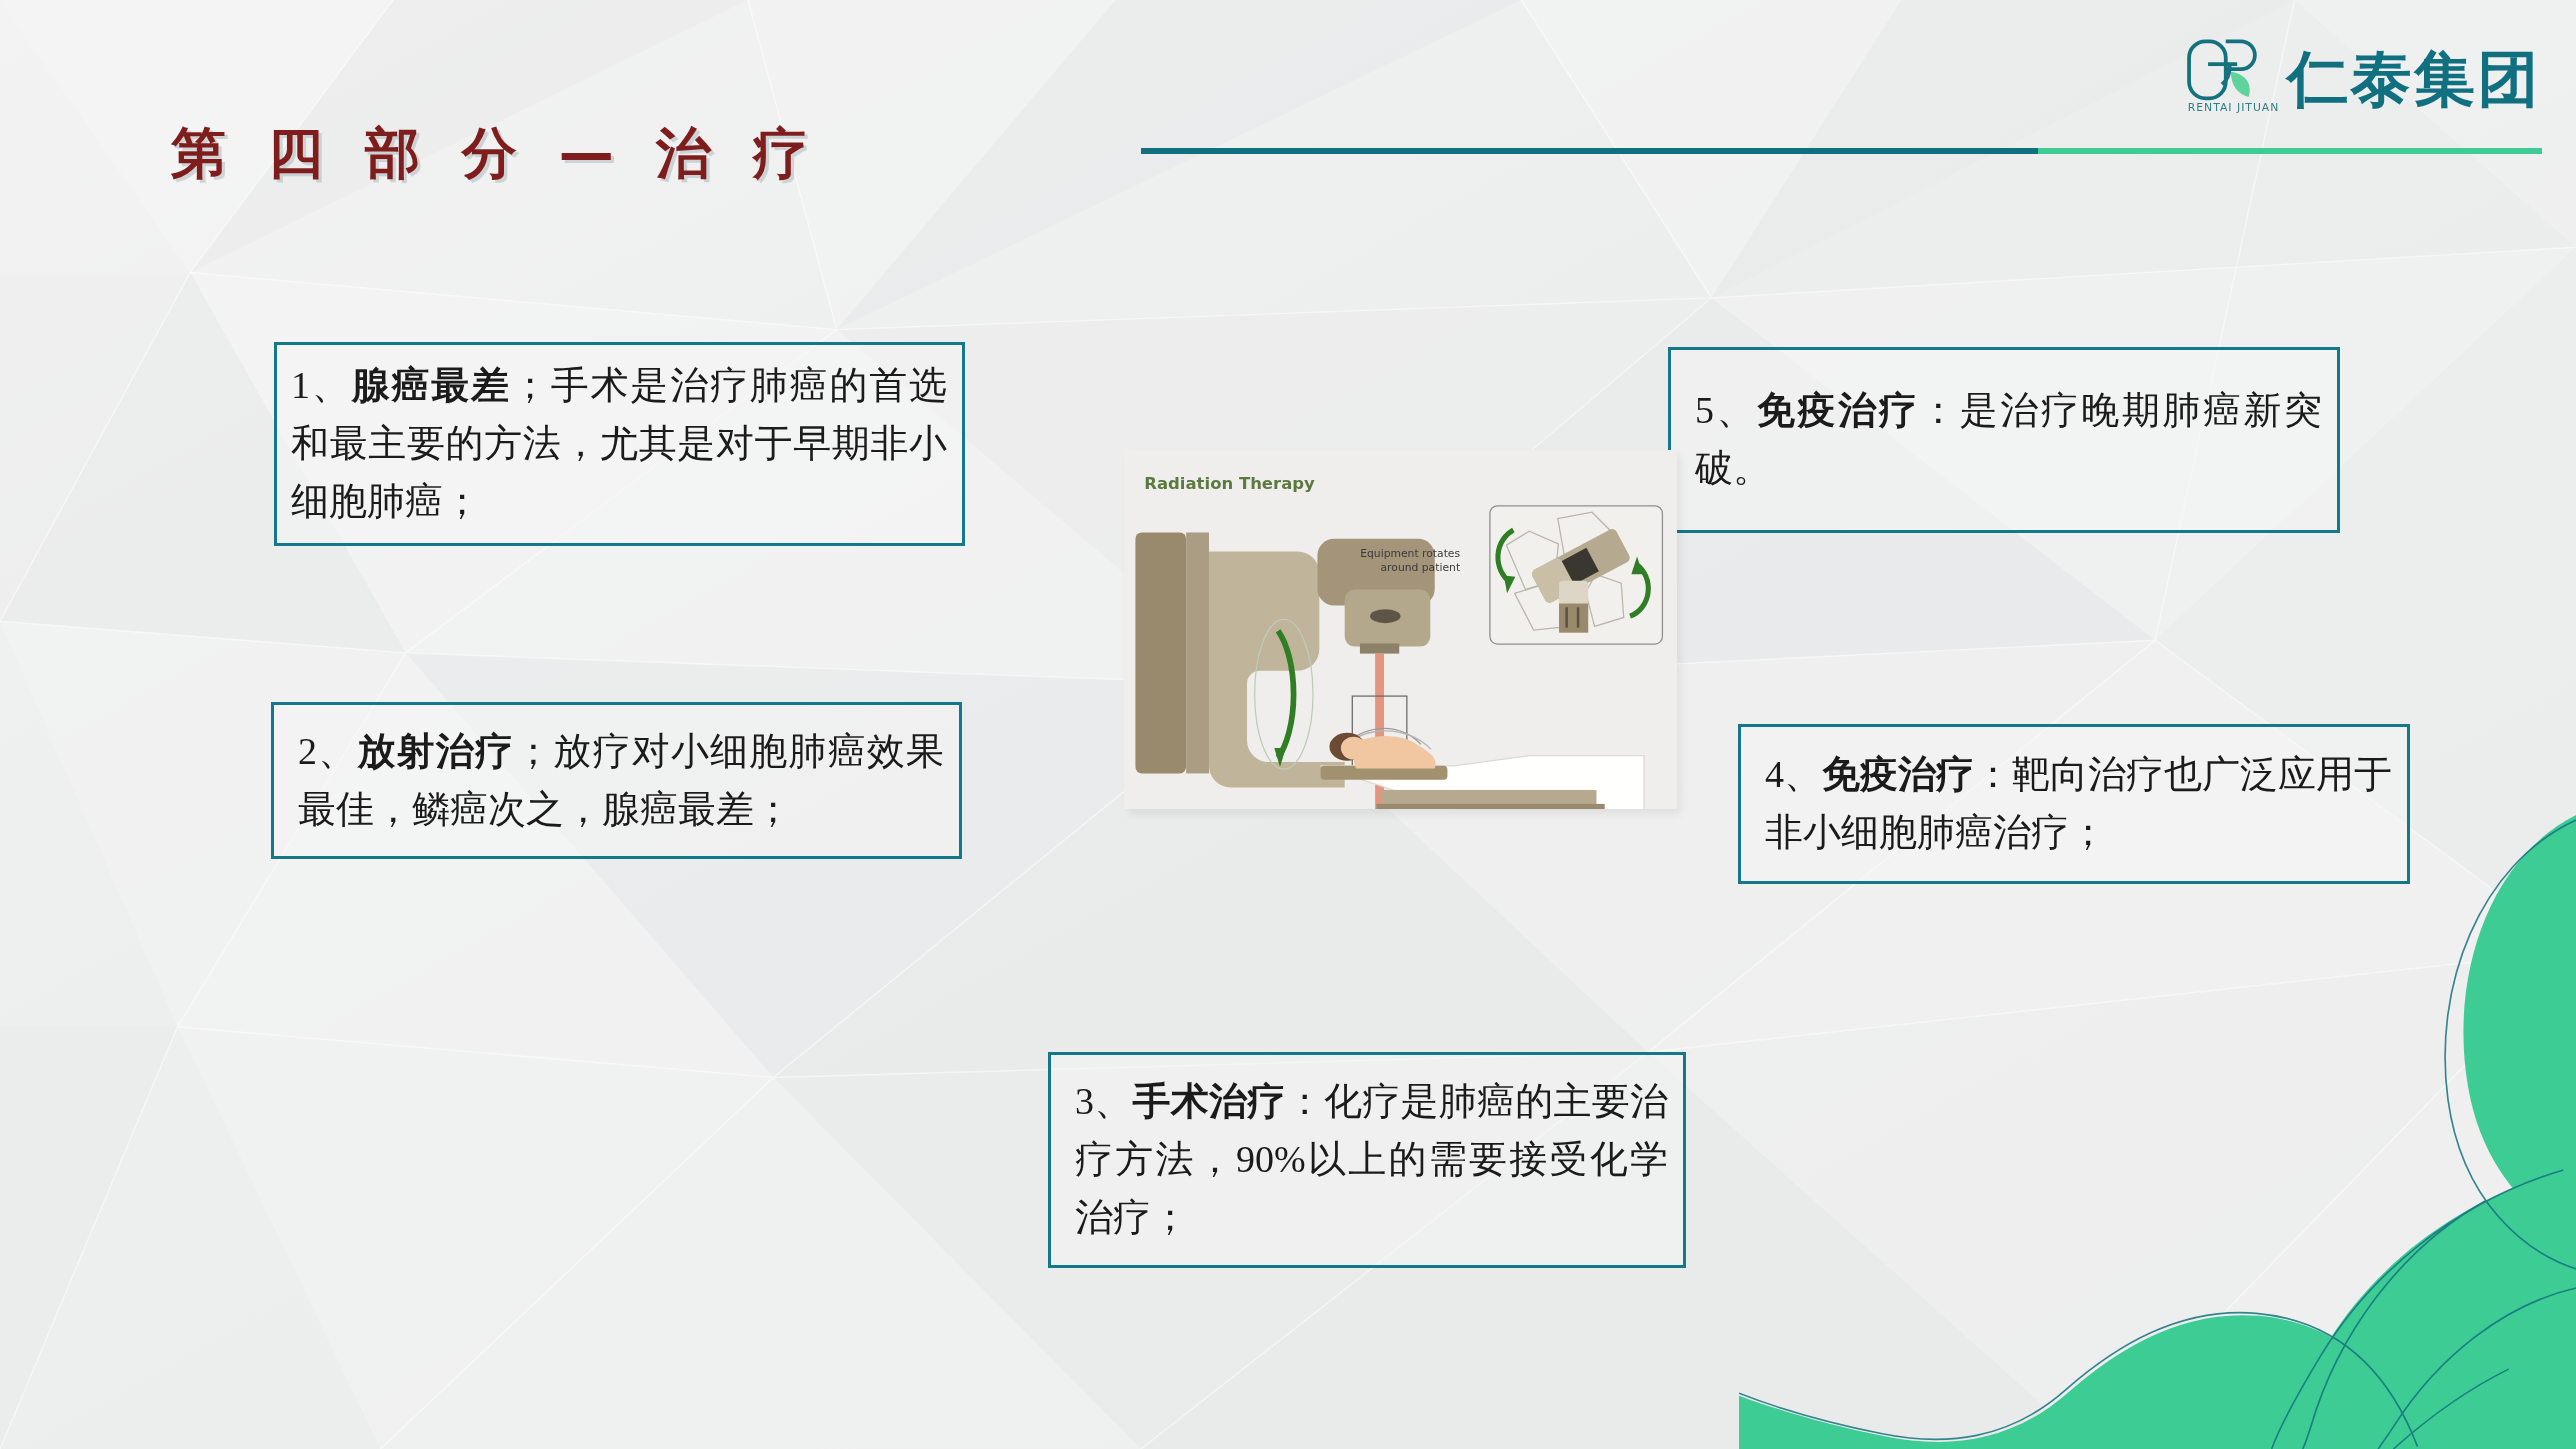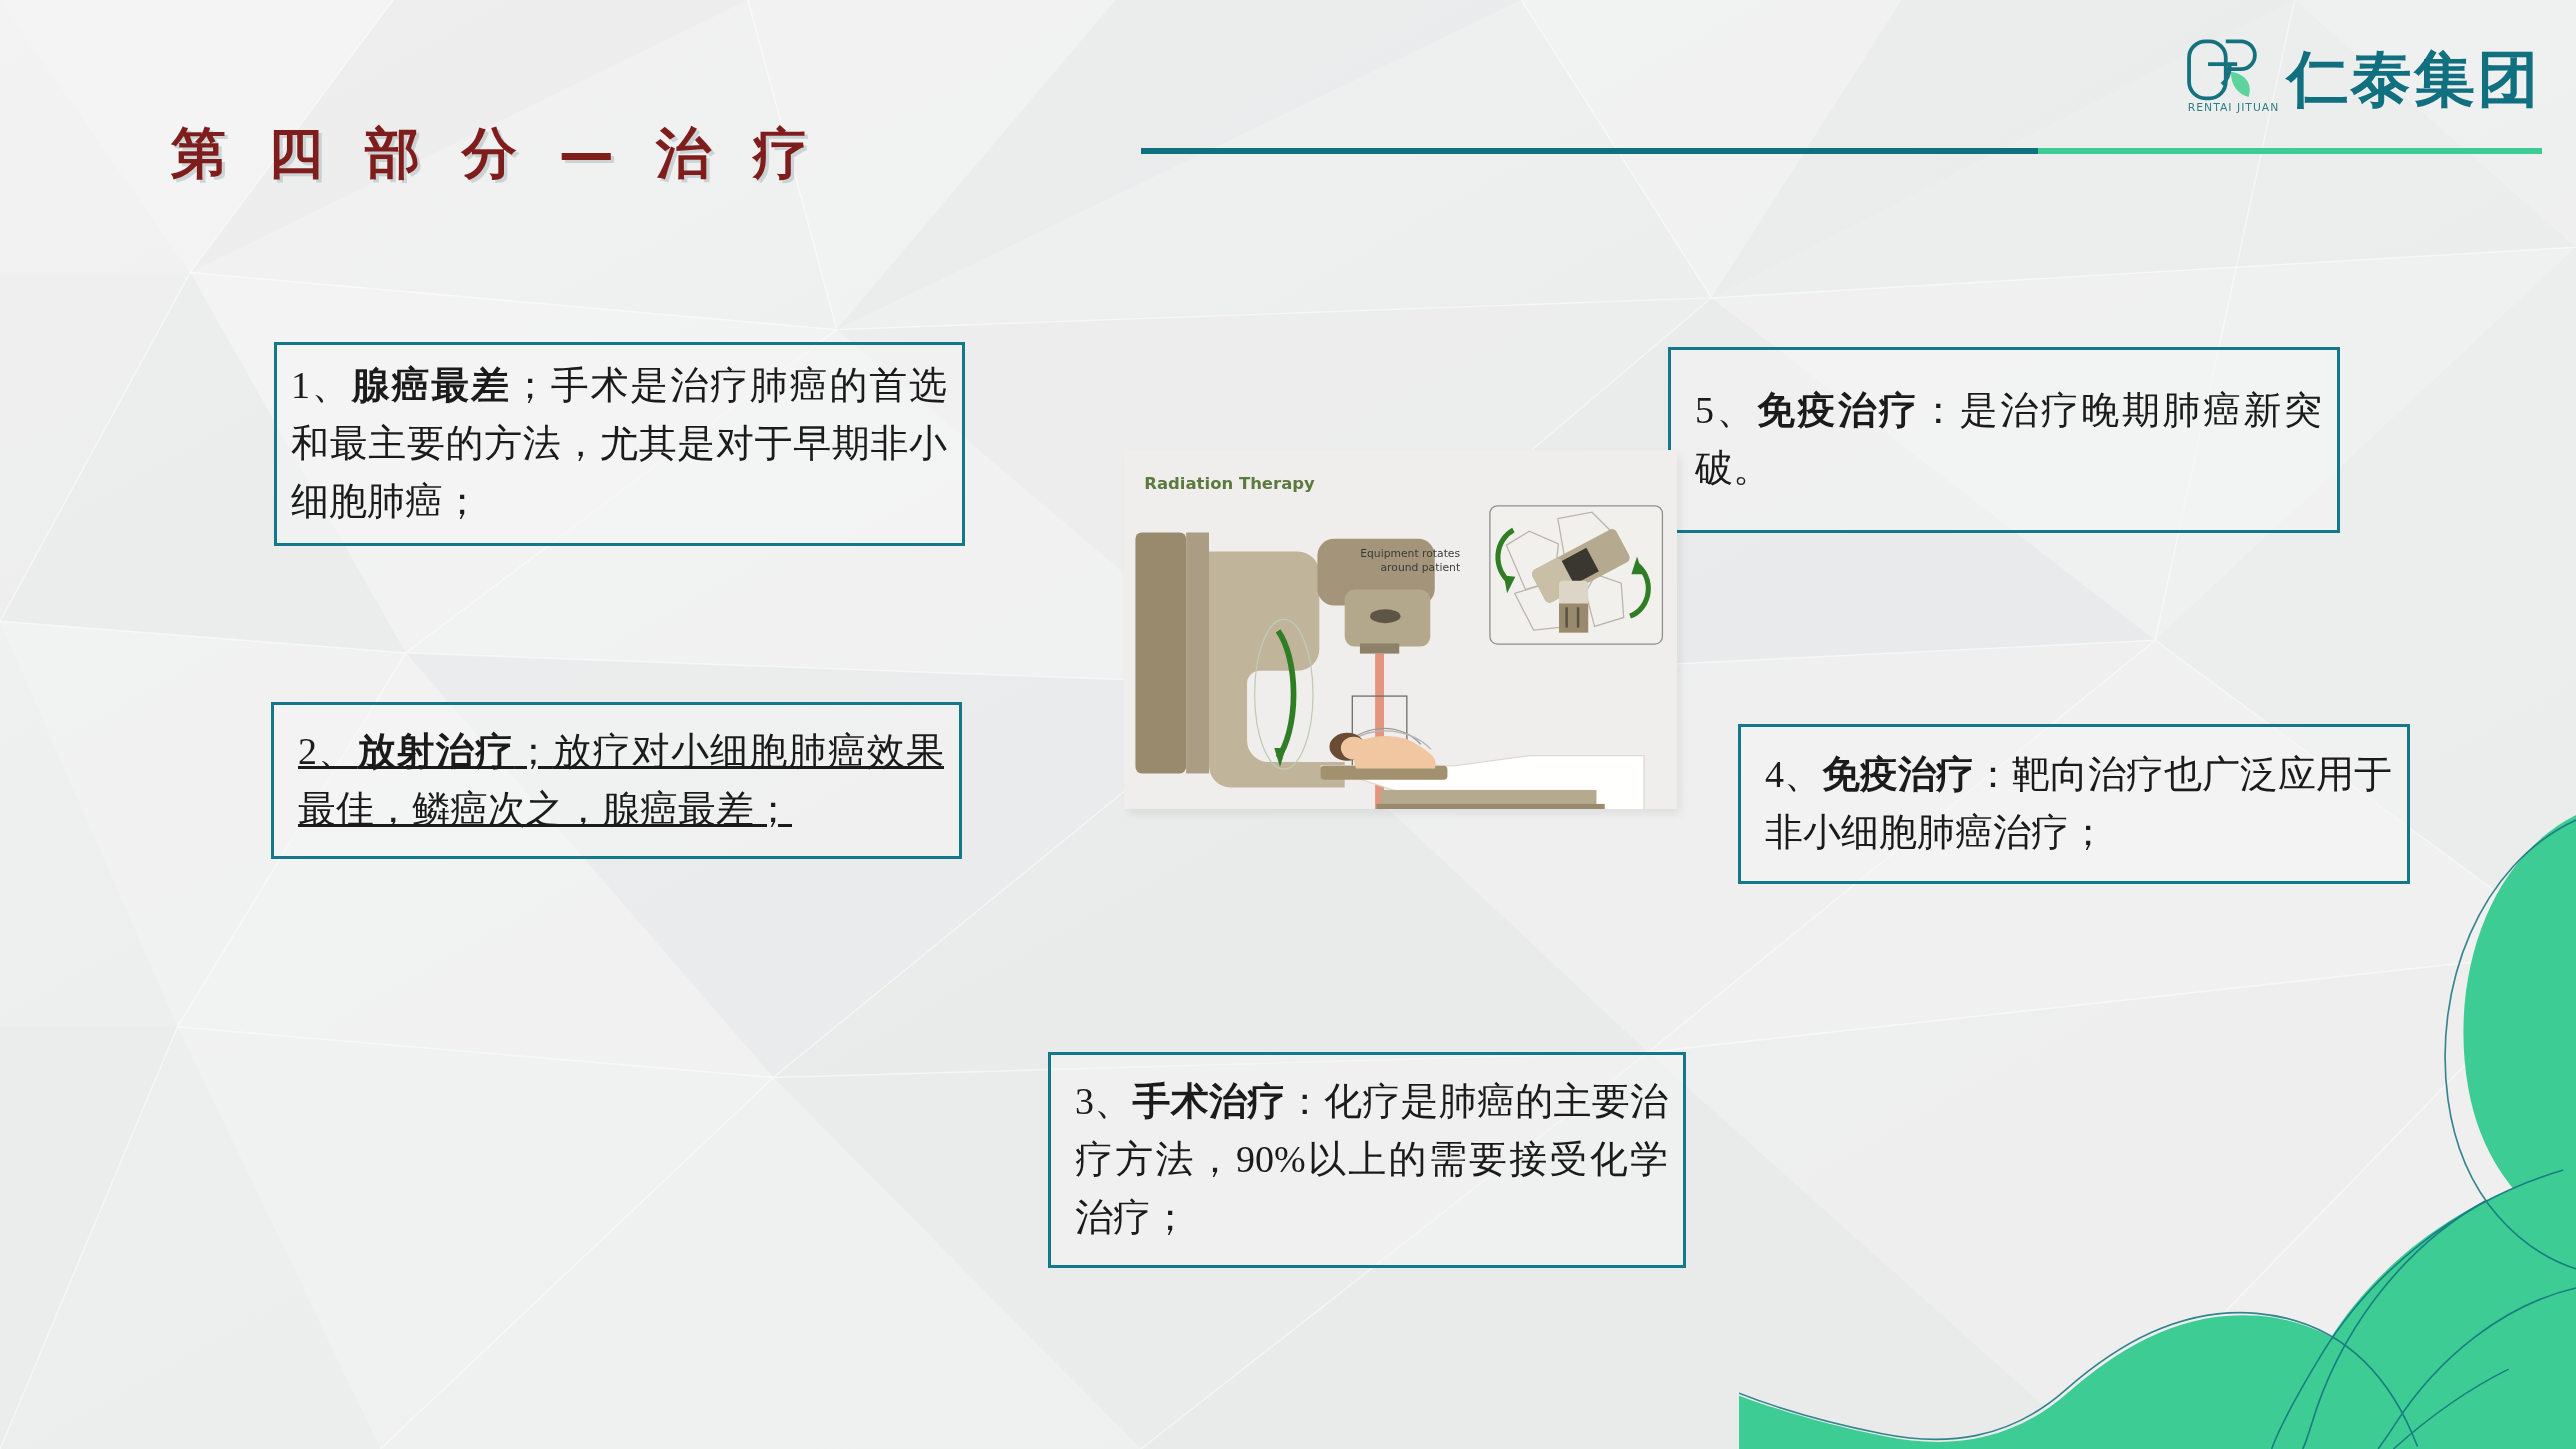--- a/index.html
+++ b/index.html
@@ -86,21 +86,21 @@
   }
   .box-text b { font-weight:bold; }
 
   #box-1 { left:274px;  top:342px;  width:691px; height:204px; }
   #box-2 { left:271px;  top:702px; width:691px; height:157px; }
   #box-3 { left:1048px; top:1052px; width:638px; height:216px; }
   #box-4 { left:1738px; top:724px; width:672px; height:160px; }
   #box-5 { left:1668px; top:347px;  width:672px; height:186px; }
 
   #box-1 .box-text { padding-left:14px; }
-  #box-2 .box-text { padding-left:24px;text-decoration:underline; }
+  #box-2 .box-text { padding-left:24px; }
   #box-3 .box-text { padding-left:24px; }
   #box-4 .box-text { padding-left:24px; }
   #box-5 .box-text { padding-left:24px; }
 
   
   #radiation-figure {
     position:absolute;
     left:1124px; top:450px;
     width:553px; height:359px;
     background:#f9a8d4;

